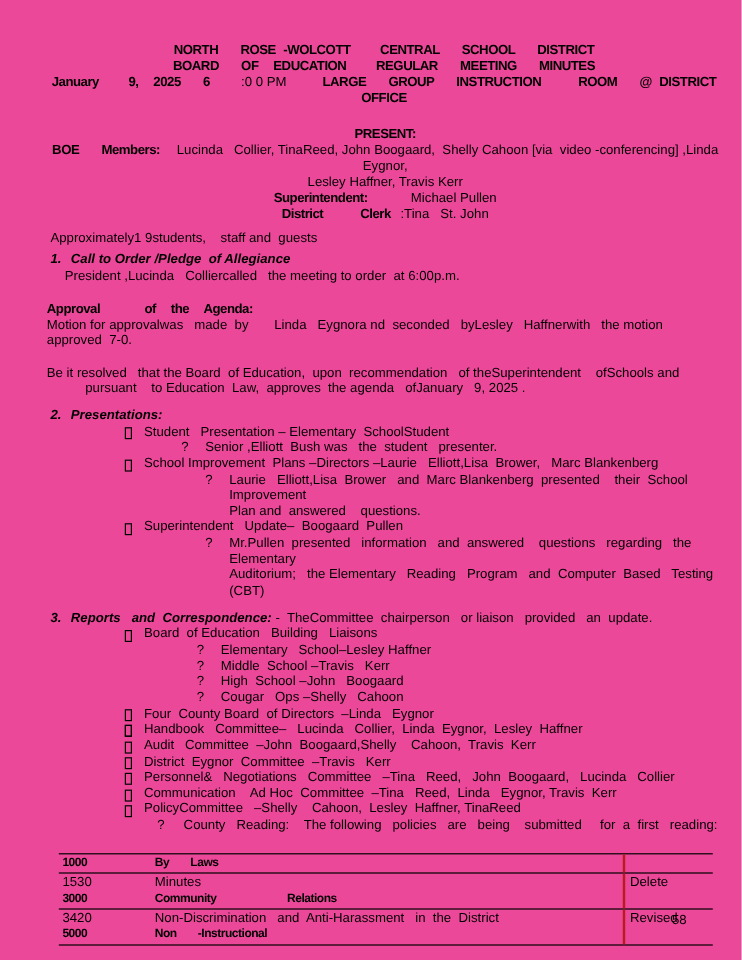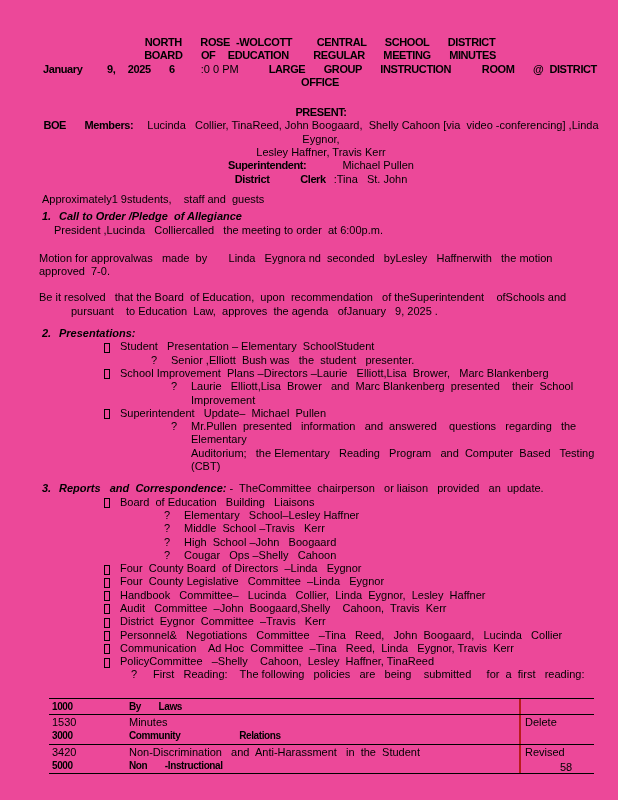--- a/index.html
+++ b/index.html
@@ -74,55 +74,57 @@
   </div>
 
   <div class="t att">Approximately1 9students,    staff and  guests</div>
 
   <div class="sec">
     <div class="t"><span class="num">1.</span><span class="sect">Call to Order /Pledge  of Allegiance</span></div>
     <div class="t body-ind">President ,Lucinda   Colliercalled   the meeting to order  at 6:00p.m.</div>
   </div>
 
   <div class="apprv">
+    <div class="t fb">Approval      of  the  Agenda:</div>
     <div class="t">Motion for approvalwas   made  by       Linda   Eygnora nd  seconded   byLesley   Haffnerwith   the motion approved  7-0.</div>
   </div>
 
   <div class="resolved">
     <div class="t">Be it resolved   that the Board  of Education,  upon  recommendation   of theSuperintendent    ofSchools and</div>
     <div class="t res2">pursuant    to Education  Law,  approves  the agenda   ofJanuary   9, 2025 .</div>
   </div>
 
   <div class="s2">
     <div class="t"><span class="num">2.</span><span class="sect">Presentations:</span></div>
     <div class="t li"><span class="bx"></span><span>Student   Presentation – Elementary  SchoolStudent</span></div>
     <div class="t q qa"><span class="qm">?</span><span>Senior ,Elliott  Bush was   the  student   presenter.</span></div>
     <div class="t li"><span class="bx"></span><span>School Improvement  Plans –Directors –Laurie   Elliott,Lisa  Brower,   Marc Blankenberg</span></div>
     <div class="t q qb"><span class="qm">?</span><span>Laurie   Elliott,Lisa  Brower   and  Marc Blankenberg  presented    their  School Improvement</span></div>
-    <div class="t li"><span class="bx"></span><span>Superintendent   Update–  Michael  Pullen</span></div>
+    <div class="t contb">Plan and  answered    questions.</div>
+    <div class="t li"><span class="bx"></span><span>Superintendent   Update–  Boogaard  Pullen</span></div>
     <div class="t q qb"><span class="qm">?</span><span>Mr.Pullen  presented   information   and  answered    questions   regarding   the  Elementary</span></div>
     <div class="t contb">Auditorium;   the Elementary   Reading   Program   and  Computer  Based   Testing  (CBT)</div>
   </div>
 
   <div class="s3">
     <div class="t"><span class="num">3.</span><span class="sect">Reports   and  Correspondence:</span><span> -  TheCommittee  chairperson   or liaison   provided   an  update.</span></div>
     <div class="t li"><span class="bx"></span><span>Board  of Education   Building   Liaisons</span></div>
     <div class="t q qc"><span class="qm">?</span><span>Elementary   School–Lesley Haffner</span></div>
     <div class="t q qc"><span class="qm">?</span><span>Middle  School –Travis   Kerr</span></div>
     <div class="t q qc"><span class="qm">?</span><span>High  School –John   Boogaard</span></div>
     <div class="t q qc"><span class="qm">?</span><span>Cougar   Ops –Shelly   Cahoon</span></div>
     <div class="t li"><span class="bx"></span><span>Four  County Board  of Directors  –Linda   Eygnor</span></div>
-    <div class="t li"><span class="bx"></span><span>Four  County Legislative   Committee  –Linda   Eygnor</span></div>
+    <div class="t li"><span class="bx"></span></div>
     <div class="t li"><span class="bx"></span><span>Handbook   Committee–   Lucinda   Collier,  Linda  Eygnor,  Lesley  Haffner</span></div>
     <div class="t li"><span class="bx"></span><span>Audit   Committee  –John  Boogaard,Shelly    Cahoon,  Travis  Kerr</span></div>
     <div class="t li"><span class="bx"></span><span>District  Eygnor  Committee  –Travis   Kerr</span></div>
     <div class="t li"><span class="bx"></span><span>Personnel&amp;   Negotiations   Committee   –Tina   Reed,   John  Boogaard,   Lucinda   Collier</span></div>
     <div class="t li"><span class="bx"></span><span>Communication    Ad Hoc  Committee  –Tina   Reed,  Linda   Eygnor, Travis  Kerr</span></div>
     <div class="t li"><span class="bx"></span><span>PolicyCommittee   –Shelly    Cahoon,  Lesley  Haffner, TinaReed</span></div>
-    <div class="t q qd"><span class="qm">?</span><span>First   Reading:    The following   policies   are   being    submitted     for  a  first   reading:</span></div>
+    <div class="t q qd"><span class="qm">?</span><span>County   Reading:    The following   policies   are   being    submitted     for  a  first   reading:</span></div>
   </div>
 
   <div class="tbl">
     <div class="tr r1">
       <div class="c1">
           <div class="t fb">1000</div>
         </div>
       <div class="c2">
           <div class="t fb">By   Laws</div>
         </div>
@@ -142,21 +144,21 @@
       <div class="c3">
           <div class="t">Delete</div>
         </div>
     </div>
     <div class="tr r3">
       <div class="c1">
           <div class="t">3420</div>
           <div class="t fb">5000</div>
         </div>
       <div class="c2">
-          <div class="t">Non-Discrimination   and  Anti-Harassment   in  the  Student</div>
+          <div class="t">Non-Discrimination   and  Anti-Harassment   in  the  District</div>
           <div class="t fb">Non   -Instructional</div>
         </div>
       <div class="c3">
           <div class="t">Revised</div>
         </div>
     </div>
   </div>
 
   <div class="t pageno">58</div>
 

